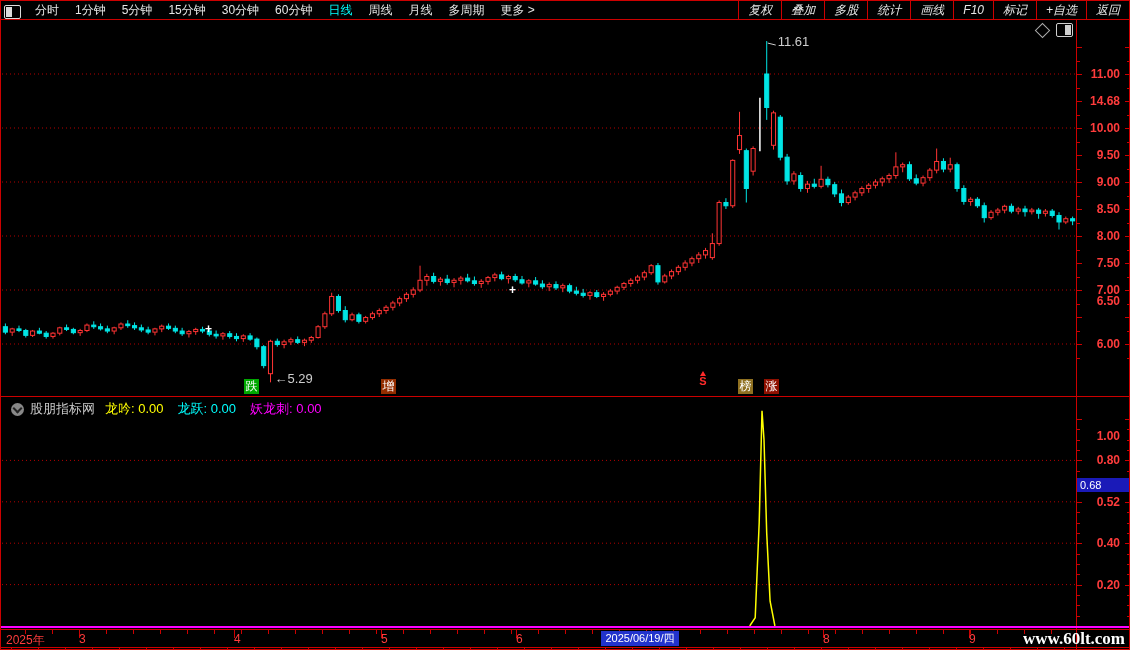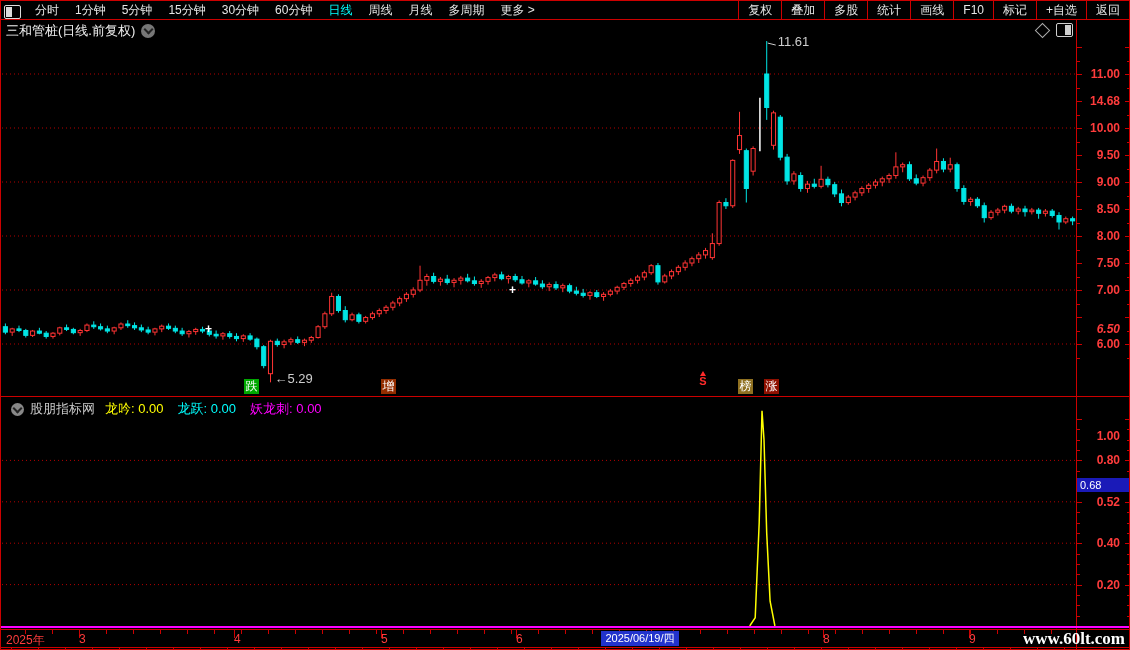--- a/index.html
+++ b/index.html
@@ -9,21 +9,21 @@
   
   .toolbar{position:absolute;left:0;top:0;width:1128px;height:18px;
     border-bottom:1px solid #cc0000;display:flex;align-items:flex-end;
     color:#e6e6e6;font-size:12px;white-space:nowrap;}
   .tb-icon{width:15px;height:12px;border:1px solid #dcdcdc;border-radius:2px;
     margin:0 6px 0 3px;position:relative;flex:0 0 auto;}
   .tb-icon::after{content:"";position:absolute;left:1px;top:1px;bottom:1px;width:6px;background:#dcdcdc;}
   .tb-left{display:flex;align-items:center;height:100%;}
   .tb-left .tbi{padding:0 8px;line-height:18px;cursor:default;}
   .tb-left .tbi.active{color:#00ffff;}
-  .tb-right{margin-left:auto;display:flex;align-items:center;height:100%;}
+  .tb-right{margin-left:auto;display:flex;align-items:center;height:100%;font-style:italic;}
   .tb-right .tbi{padding:0 9px;line-height:18px;border-left:1px solid #cc0000;height:100%;}
   
   .title-row{position:absolute;left:0;top:19px;width:1074px;height:21px;
     display:flex;align-items:center;color:#efefef;font-size:13px;}
   .title-row .t{margin-left:5px;}
   .circ{width:14px;height:14px;border-radius:50%;background:#777;margin-left:6px;
     display:flex;align-items:center;justify-content:center;flex:0 0 auto;}
   .chev{width:5px;height:5px;border-right:2px solid #222;border-bottom:2px solid #222;
     transform:rotate(45deg);margin-top:-2px;}
   .tr-icons{position:absolute;top:22px;left:1036px;display:flex;align-items:center;gap:8px;}
@@ -81,26 +81,20 @@
         <span class="tbi">多股</span>
         <span class="tbi">统计</span>
         <span class="tbi">画线</span>
         <span class="tbi">F10</span>
         <span class="tbi">标记</span>
         <span class="tbi">+自选</span>
         <span class="tbi">返回</span>
       </div>
   </div>
 
-  <div class="title-row">
-    <span class="t">三和管桩(日线.前复权)</span>
-    <span class="circ">
-        <span class="chev"></span>
-      </span>
-  </div>
   <div class="tr-icons">
     <span class="diamond"></span>
     <span class="panel-ico"></span>
   </div>
 
   <svg id="mainSvg" style="left:1px;top:40px;" width="1074" height="356">
       <line x1="0" x2="1074" y1="33" y2="33" stroke="#b30000" stroke-width="1" stroke-dasharray="1 3"></line>
       <line x1="0" x2="1074" y1="87" y2="87" stroke="#b30000" stroke-width="1" stroke-dasharray="1 3"></line>
       <line x1="0" x2="1074" y1="141" y2="141" stroke="#b30000" stroke-width="1" stroke-dasharray="1 3"></line>
       <line x1="0" x2="1074" y1="195" y2="195" stroke="#b30000" stroke-width="1" stroke-dasharray="1 3"></line>
@@ -473,21 +467,21 @@
     <div class="plus" style="left: 508px; top: 282px;">+</div>
     <div class="scale-label" style="top: 66px; right: 9px;">11.00</div>
     <div class="scale-label" style="top: 93px; right: 9px;">14.68</div>
     <div class="scale-label" style="top: 120px; right: 9px;">10.00</div>
     <div class="scale-label" style="top: 147px; right: 9px;">9.50</div>
     <div class="scale-label" style="top: 174px; right: 9px;">9.00</div>
     <div class="scale-label" style="top: 201px; right: 9px;">8.50</div>
     <div class="scale-label" style="top: 228px; right: 9px;">8.00</div>
     <div class="scale-label" style="top: 255px; right: 9px;">7.50</div>
     <div class="scale-label" style="top: 282px; right: 9px;">7.00</div>
-    <div class="scale-label" style="top: 321px; right: 9px; font-style: italic;">6.50</div>
+    <div class="scale-label" style="top: 293px; right: 9px;">6.50</div>
     <div class="scale-label" style="top: 336px; right: 9px;">6.00</div>
     <div class="tick" style="left: 1076px; top: 356.5px; width: 3px;"></div>
     <div class="tick" style="left: 1126px; top: 356.5px; width: 3px;"></div>
     <div class="tick" style="left: 1076px; top: 343px; width: 5px;"></div>
     <div class="tick" style="left: 1124px; top: 343px; width: 5px;"></div>
     <div class="tick" style="left: 1076px; top: 329.5px; width: 3px;"></div>
     <div class="tick" style="left: 1126px; top: 329.5px; width: 3px;"></div>
     <div class="tick" style="left: 1076px; top: 316px; width: 5px;"></div>
     <div class="tick" style="left: 1124px; top: 316px; width: 5px;"></div>
     <div class="tick" style="left: 1076px; top: 302.5px; width: 3px;"></div>

